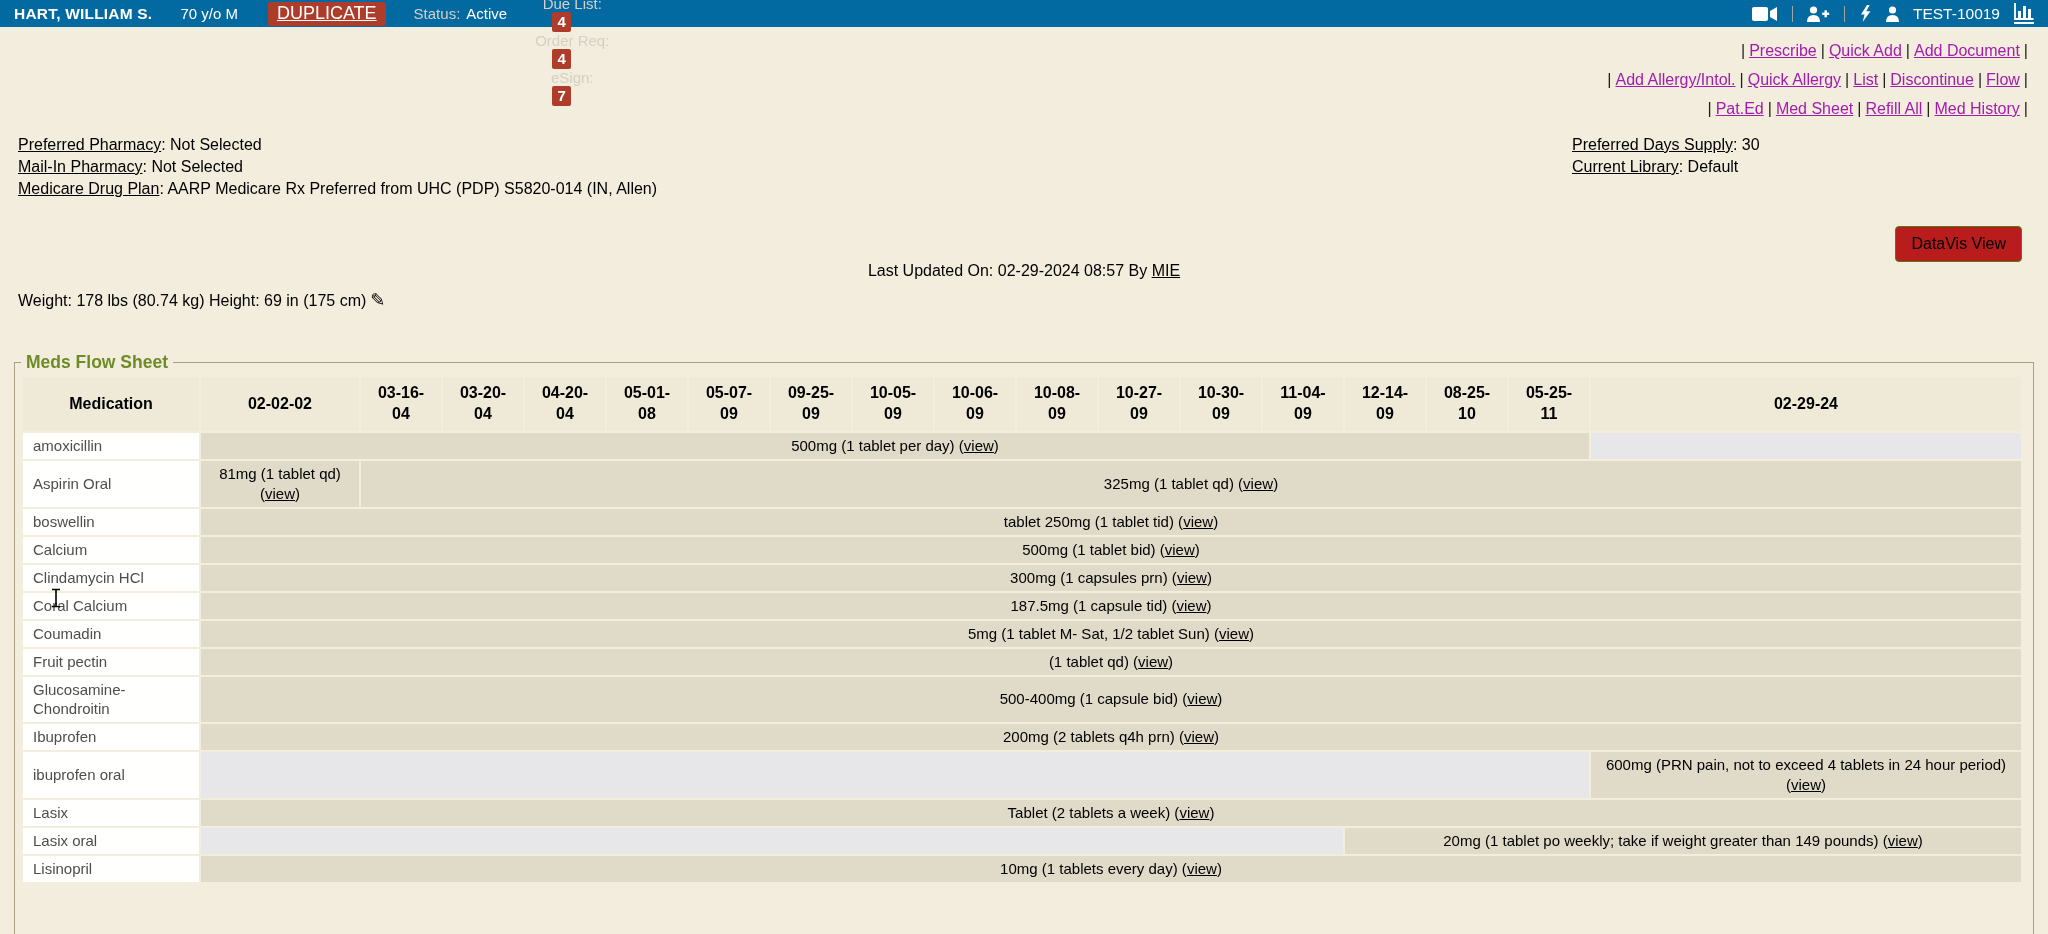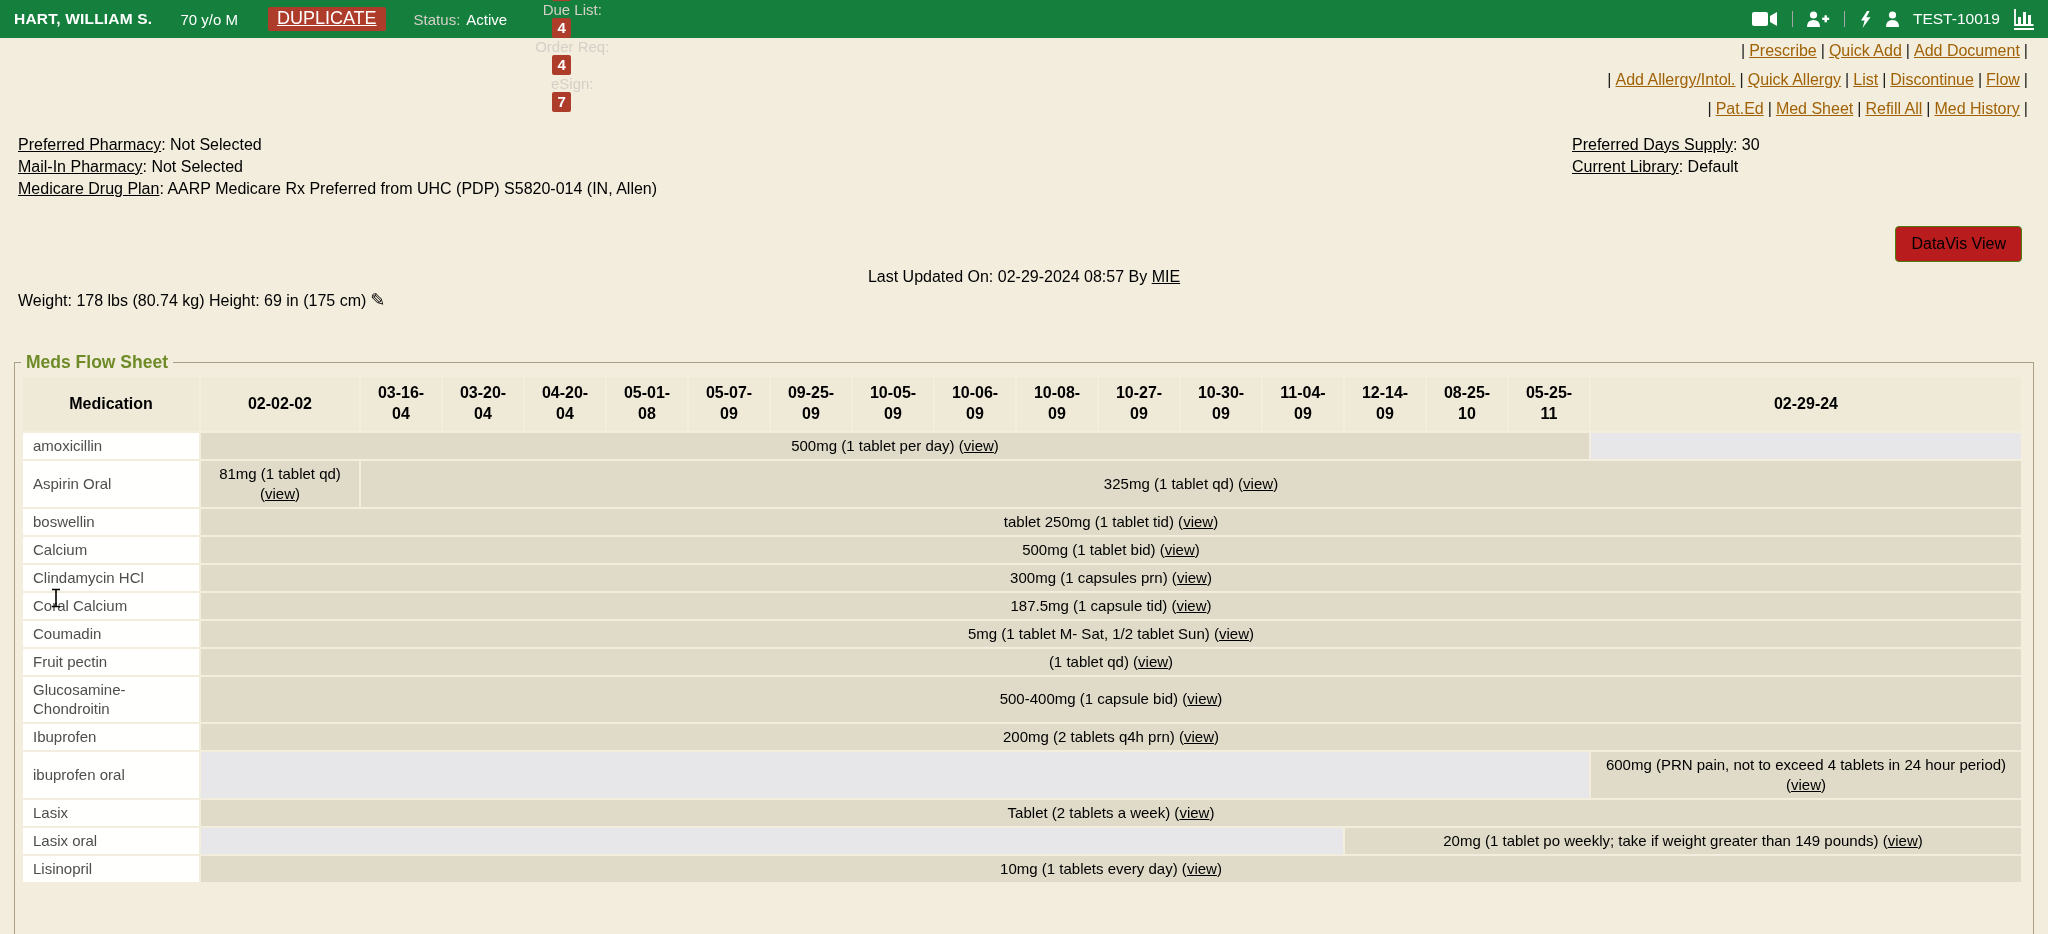--- a/index.html
+++ b/index.html
@@ -4,21 +4,21 @@
 <style>
   * { box-sizing: border-box; }
   html,body { margin:0; padding:0; }
   body {
     width:2048px; height:934px; position:relative; overflow:hidden;
     background:#f2eddc; font-family:"Liberation Sans", sans-serif; color:#000;
   }
 
   
   .topbar {
-    height:38px; background:#15803d; color:#fff;
+    height:27px; background:#0369a1; color:#fff;
     display:flex; align-items:center; padding:0 14px; font-size:15px;
   }
   .topbar .patient-name { font-weight:bold; font-size:15.5px; letter-spacing:.2px; }
   .topbar .gap { margin-left:28px; }
   .topbar .muted { color:#d4d0c8; }
   .dup-box {
     background:#ad3c2b; color:#fff; text-decoration:underline;
     padding:1px 9px 2px; border-radius:2px; margin-left:30px; font-size:18px;
   }
   .badge {
@@ -29,35 +29,35 @@
   .vdiv { width:1px; height:16px; background:#a5a5a5; }
   .tb-icon { display:inline-flex; align-items:center; }
   .tb-icon svg { display:block; }
   .chart-link { border-bottom:2px solid #fff; padding-bottom:2px; }
 
   
   .quick-links {
     position:absolute; top:36px; right:16px; text-align:right;
     font-size:16px; line-height:29px; color:#1c1c1c;
   }
-  .quick-links a { color:#a16207; text-decoration:underline; cursor:pointer; }
+  .quick-links a { color:#a21caf; text-decoration:underline; cursor:pointer; }
   .quick-links .pipe { margin:0 4px; text-decoration:none; }
 
   
   .info-left  { position:absolute; left:18px;  top:134px; font-size:16px; line-height:22px; }
   .info-right { position:absolute; left:1572px; top:134px; font-size:16px; line-height:22px; }
   .ulink { color:#000; text-decoration:underline; cursor:pointer; }
 
   .datavis-btn {
     position:absolute; top:226px; right:26px;
     font-size:16px; padding:8px 15px; color:#000;
     background:#b91c1c; border:1px solid #4d7c0f; border-radius:4px; cursor:pointer;
     font-family:"Liberation Sans", sans-serif;
   }
-  .last-updated { position:absolute; top:268px; left:0; width:100%; text-align:center; font-size:16px; }
+  .last-updated { position:absolute; top:262px; left:0; width:100%; text-align:center; font-size:16px; }
   .vitals-line  { position:absolute; left:18px; top:292px; font-size:16px; }
   .pencil { font-size:18px; line-height:16px; margin-left:4px; cursor:pointer; }
 
   
   fieldset.flowsheet {
     position:absolute; left:14px; right:14px; top:352px; height:620px;
     border:1px solid #ab9f87; padding:2px 6px 0 6px; margin:0;
   }
   fieldset.flowsheet legend {
     color:#6e8b28; font-weight:bold; font-size:17.5px; padding:0 5px; margin-left:0;

